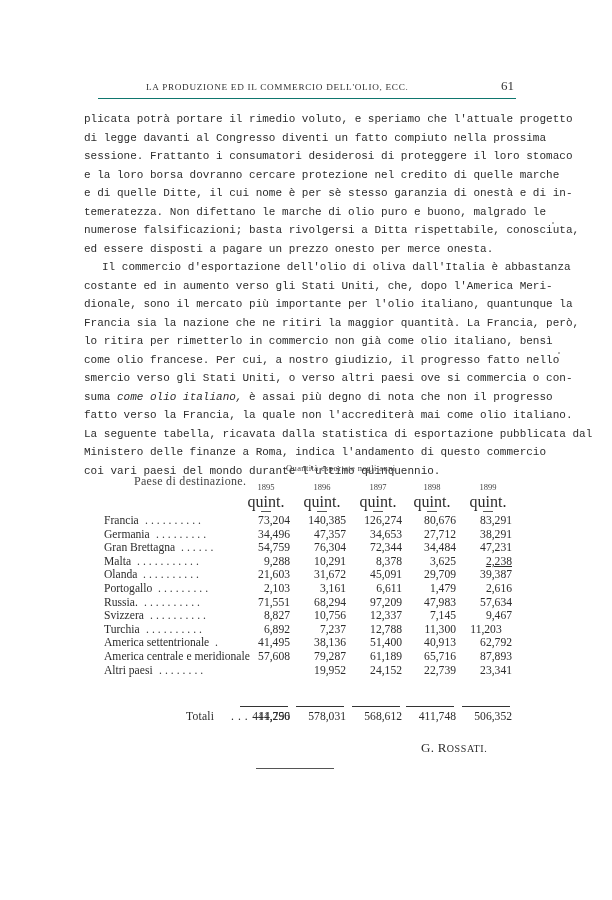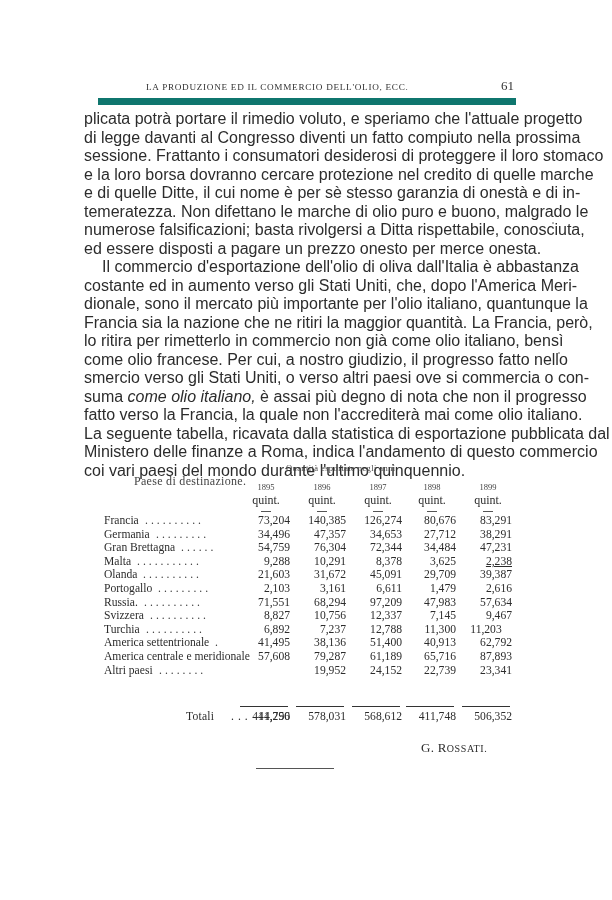--- a/index.html
+++ b/index.html
@@ -7,52 +7,52 @@
     width: 612px; height: 900px; overflow: hidden;
     background: #ffffff;
     font-family: "DejaVu Serif", "Liberation Serif", serif;
     color: #2a2a2a;
     position: relative;
   }
   .page { position: absolute; left: 0; top: 0; width: 612px; height: 900px; }
 
   .running-head {
     position: absolute; left: 98px; top: 78px; width: 418px; height: 20px;
-    border-bottom: 7px solid #0f766e;
+    border-bottom: 1px solid #0f766e;
   }
   .running-title {
     position: absolute; left: 48px; top: 4px;
     font-size: 9.2px; letter-spacing: 0.7px; color: #333;
     font-family: "Liberation Serif", serif;
   }
   .page-number {
     position: absolute; right: 2px; top: 0px;
     font-size: 13px; color: #333; font-family: "Liberation Serif", serif;
   }
 
   .body-text {
     position: absolute; left: 84px; top: 110px; width: 430px;
-    font-family: Liberation Sans, sans-serif;
-    font-size: 16px; line-height: 18.5px; color: #2c2c2c;
+    font-family: Liberation Mono, monospace;
+    font-size: 11px; line-height: 18.5px; color: #2c2c2c;
   }
   .line { display: block; white-space: nowrap; text-align: justify; text-align-last: justify; height: 18.5px; }
   .line.last { text-align-last: left; }
   .line.indent { padding-left: 18px; }
   .em { font-style: italic; }
 
   .table-wrap {
     position: absolute; left: 100px; top: 460px; width: 420px;
     font-family: "Liberation Serif", serif; color: #2c2c2c;
   }
   .col-country-head { position: absolute; left: 0; top: 14px; font-size: 12px; letter-spacing: 0.3px; color: #444; margin-left: 34px; }
   .qty-head { position: absolute; left: 186px; top: 3px; font-size: 8.5px; letter-spacing: 0.4px; color: #444; }
   .years { position: absolute; left: 140px; top: 22px; width: 275px; }
   .ycol { position: absolute; width: 52px; text-align: center; }
   .ycol .yr { font-size: 8.5px; color: #444; display: block; height: 11px; }
-  .ycol .unit { font-size: 12px; display: block; height: 15px; }
+  .ycol .unit { font-size: 16px; display: block; height: 15px; }
   .ycol .dash { display: block; width: 10px; height: 1px; background: #555; margin: 3px auto 0; }
 
   .rows { position: absolute; left: 0; top: 54px; width: 420px; }
   .row { position: relative; height: 13.6px; font-size: 11.6px; line-height: 13.6px; }
   .row .name { position: absolute; left: 4px; top: 0; white-space: nowrap; }
   .row .dots { position: absolute; top: 0; white-space: nowrap; letter-spacing: 3px; color: #444; }
   .row .v { position: absolute; top: 0; width: 52px; text-align: right; }
 
   .rules { position: absolute; left: 0; top: 246px; width: 420px; height: 2px; }
   .rule { position: absolute; top: 0; width: 48px; height: 1px; background: #333; }

